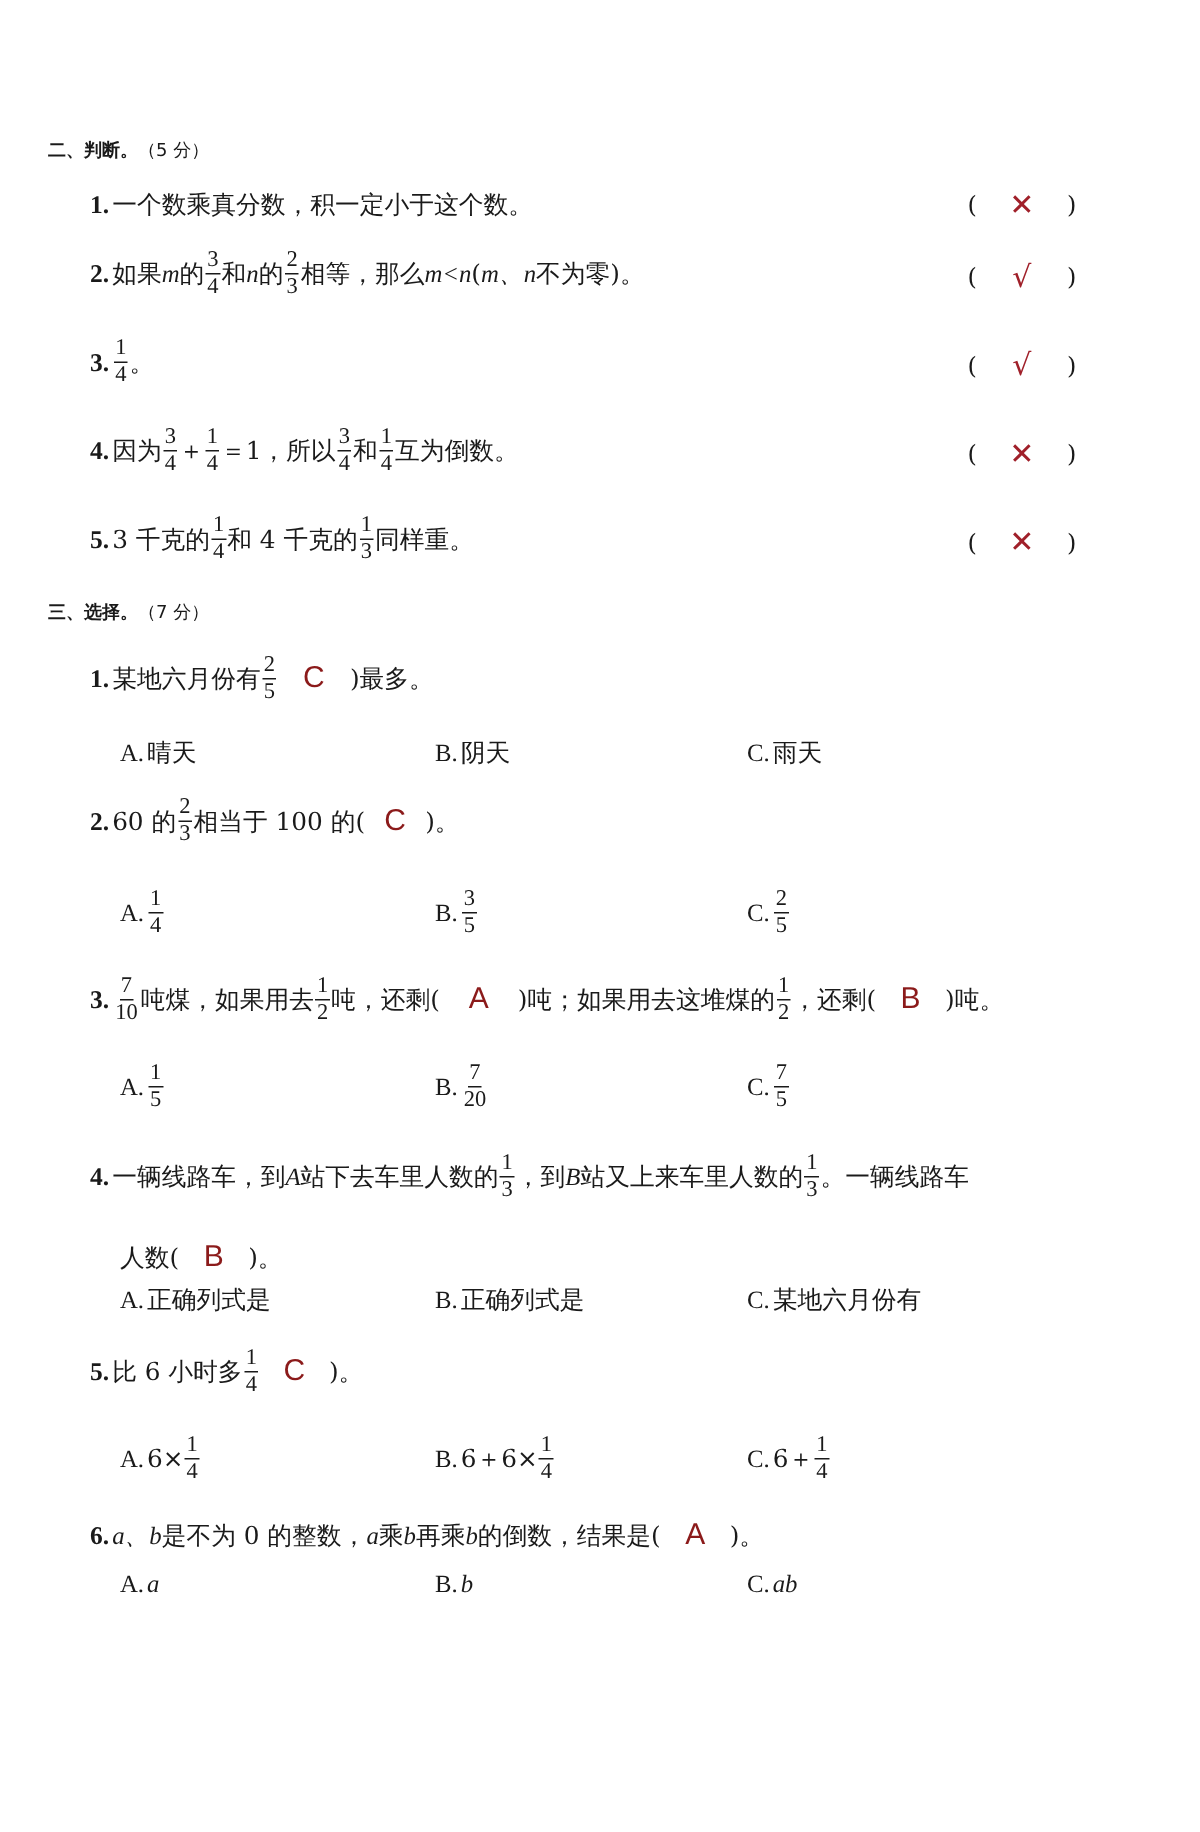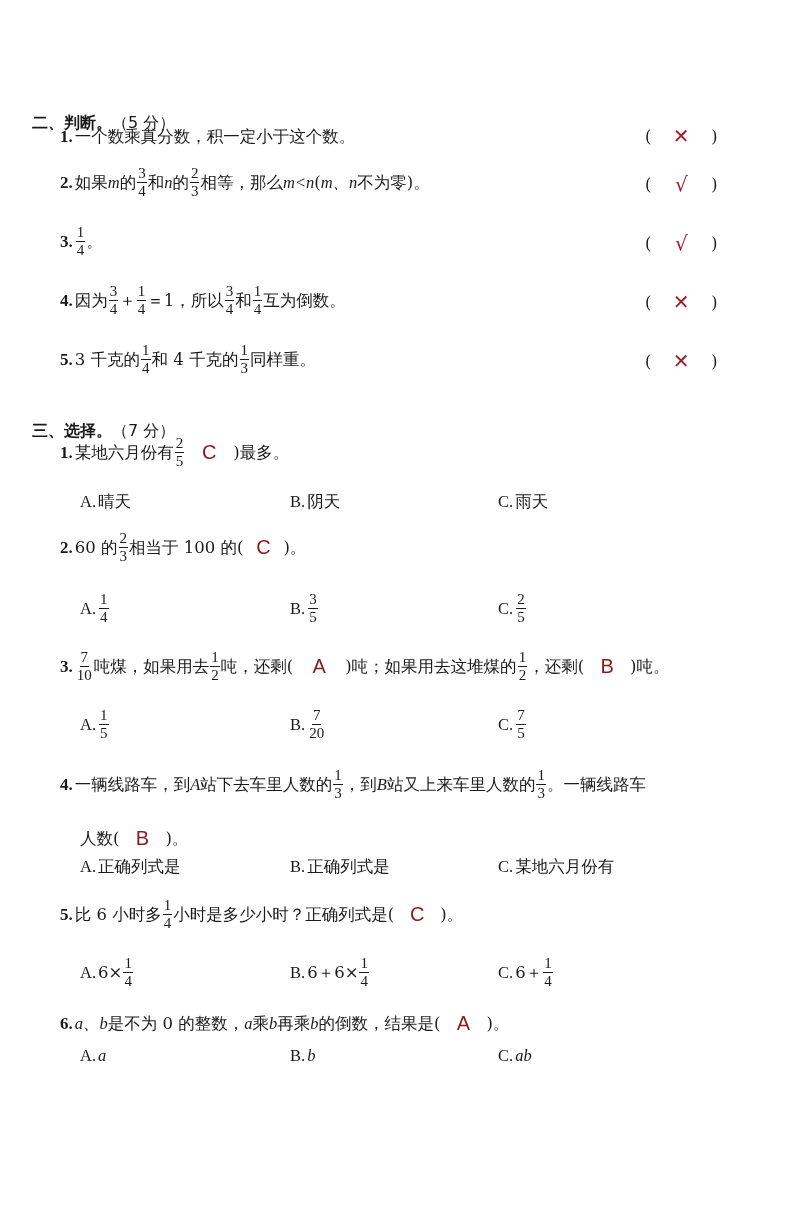--- a/index.html
+++ b/index.html
@@ -2,21 +2,21 @@
 <html><head>
 <meta charset="utf-8">
 <style>
   html, body { margin: 0; padding: 0; background: #ffffff; }
   body {
     width: 800px; height: 1221px; position: relative; overflow: hidden;
     font-family: "DejaVu Serif", "Liberation Serif", serif;
     color: #1a1a1a;
   }
   .abs { position: absolute; white-space: nowrap; }
-  .sec-title { font-family: "DejaVu Sans", sans-serif; font-weight: bold; font-size: 16px; margin-top: 21px; }
+  .sec-title { font-family: "DejaVu Sans", sans-serif; font-weight: bold; font-size: 12px; }
   .sec-title .paren { font-weight: normal; }
   .q { font-size: 16.5px; display: flex; align-items: center; }
   .qnum { font-weight: bold; font-family: "Liberation Serif", serif; font-size: 17px; margin-right: 2px; }
   .frac { display: inline-flex; flex-direction: column; align-items: center; vertical-align: middle; line-height: 1; font-family: "Liberation Serif", serif; font-size: 15px; margin: 0 1px; }
   .frac .num { padding: 0 1px 1px; border-bottom: 1px solid #1a1a1a; }
   .frac .den { padding: 1px 1px 0; }
   .it { font-style: italic; font-family: "Liberation Serif", serif; }
   .ans { color: #8b1a1a; font-family: "Liberation Sans", sans-serif; font-size: 20px; display: inline-block; text-align: center; }
   .bracket { font-size: 16px; display: flex; align-items: center; }
   .bracket .mark { width: 60px; text-align: center; color: #a0202a; font-size: 20px; font-family: "DejaVu Sans", sans-serif; }
@@ -272,21 +272,20 @@
     <span>某地六月份有</span>
   </div>
 
 <div class="abs q" style="left:60px; top:898px;">
   <span class="qnum">5.</span>
   <span>比 6 小时多</span>
   <span class="frac">
       <span class="num">1</span>
       <span class="den">4</span>
     </span>
-  <span>小时是多少小时？正确列式是(</span>
   <span class="ans" style="width:46px;">C</span>
   <span>)。</span>
 </div>
 <div class="abs opt" style="left:80px; top:956px;">
     <span class="opt-letter">A.</span>
     <span>6×</span>
     <span class="frac">
       <span class="num">1</span>
       <span class="den">4</span>
     </span>

